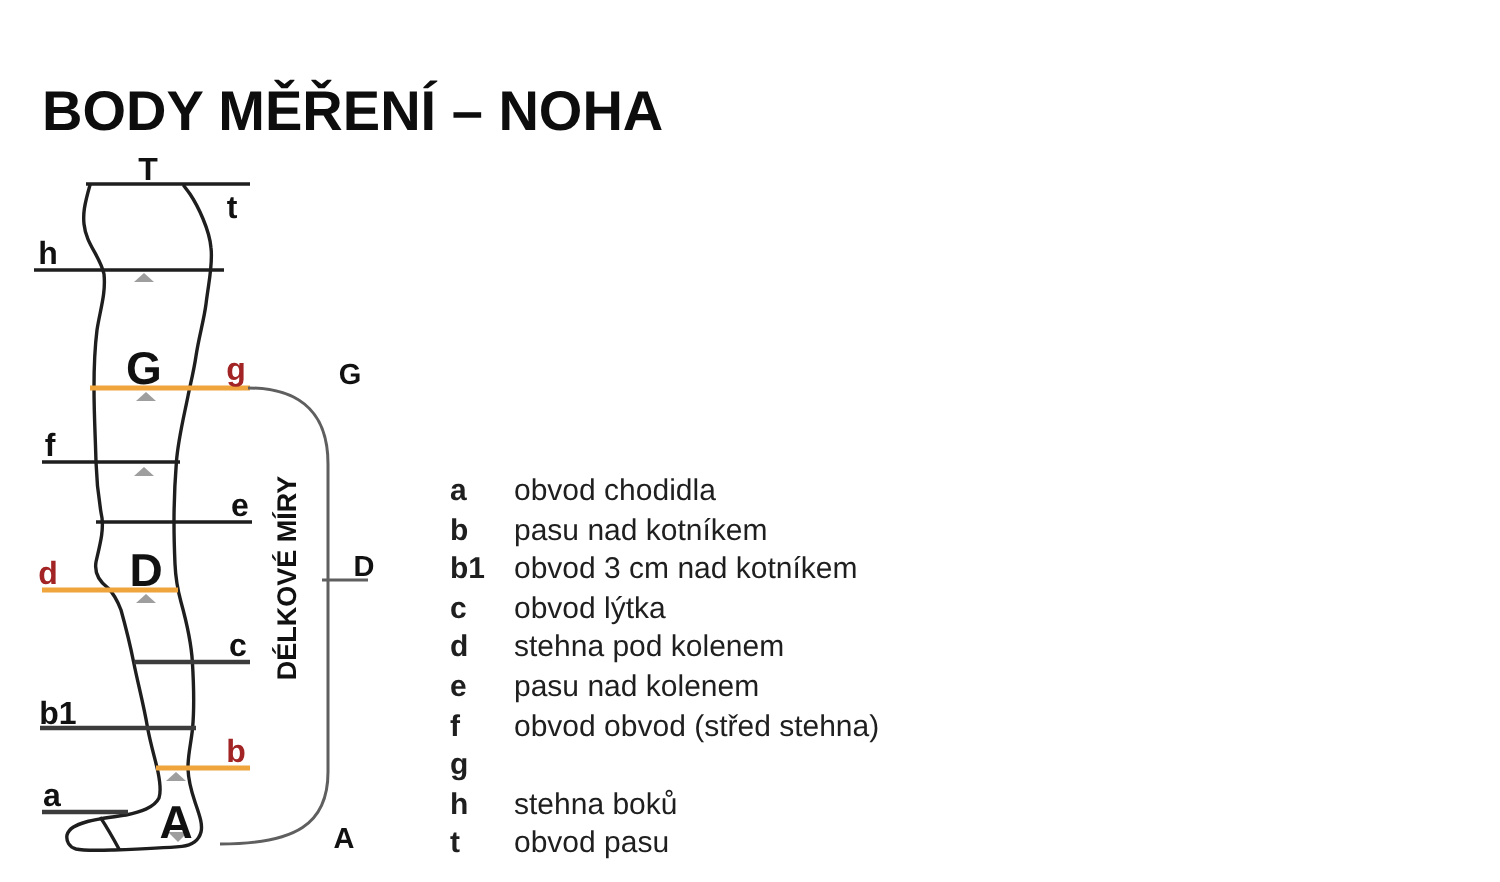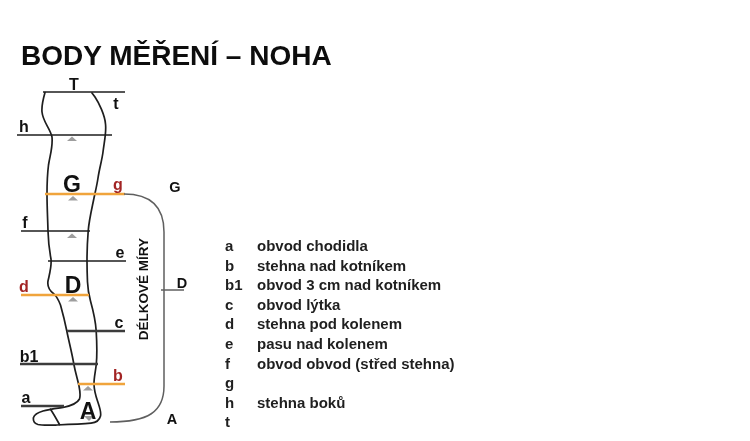--- a/index.html
+++ b/index.html
@@ -21,21 +21,21 @@
   .mline-orange{stroke:var(--orange,#F0A43C);stroke-width:2.5;}
   .lbl{fill:#111;font-weight:bold;font-size:16px;text-anchor:middle;}
   .lbl-big{fill:#111;font-weight:bold;font-size:23px;text-anchor:middle;}
   .lbl-red{fill:var(--dark_red,#A22424);font-weight:bold;font-size:16px;text-anchor:middle;}
   .lbl-bracket{fill:#111;font-weight:bold;font-size:14.5px;text-anchor:middle;}
   .tri{fill:#9e9e9e;}
   .bracket{fill:none;stroke:#5f5f5f;stroke-width:1.5;}
   .legend{position:absolute;left:225px;top:236px;}
   .legend-row{display:flex;height:19.6px;line-height:19.6px;font-size:15px;}
   .legend-key{width:32px;font-weight:bold;flex:0 0 32px;}
-  .legend-text{white-space:nowrap;font-weight:bold;}
+  .legend-text{white-space:nowrap;}
 </style>
 </head>
 <body>
 
 <div class="page-title">BODY MĚŘENÍ – NOHA</div>
 
 <svg class="diagram-svg" width="215" height="441" viewBox="0 0 215 441">
 
   <path class="outline" d="M 45,92.5
        C 42,103 41.5,107 42,112
@@ -115,21 +115,21 @@
   <text class="lbl-bracket" x="172" y="424" font-size="16">A</text>
 </svg>
 
 <div class="legend">
   <div class="legend-row">
     <span class="legend-key">a</span>
     <span class="legend-text">obvod chodidla</span>
   </div>
   <div class="legend-row">
     <span class="legend-key">b</span>
-    <span class="legend-text">stehna nad kotníkem</span>
+    <span class="legend-text">pasu nad kotníkem</span>
   </div>
   <div class="legend-row">
     <span class="legend-key">b1</span>
     <span class="legend-text">obvod 3 cm nad kotníkem</span>
   </div>
   <div class="legend-row">
     <span class="legend-key">c</span>
     <span class="legend-text">obvod lýtka</span>
   </div>
   <div class="legend-row">
@@ -146,14 +146,15 @@
   </div>
   <div class="legend-row">
     <span class="legend-key">g</span>
   </div>
   <div class="legend-row">
     <span class="legend-key">h</span>
     <span class="legend-text">stehna boků</span>
   </div>
   <div class="legend-row">
     <span class="legend-key">t</span>
+    <span class="legend-text">obvod pasu</span>
   </div>
 </div>
 
 </body></html>

